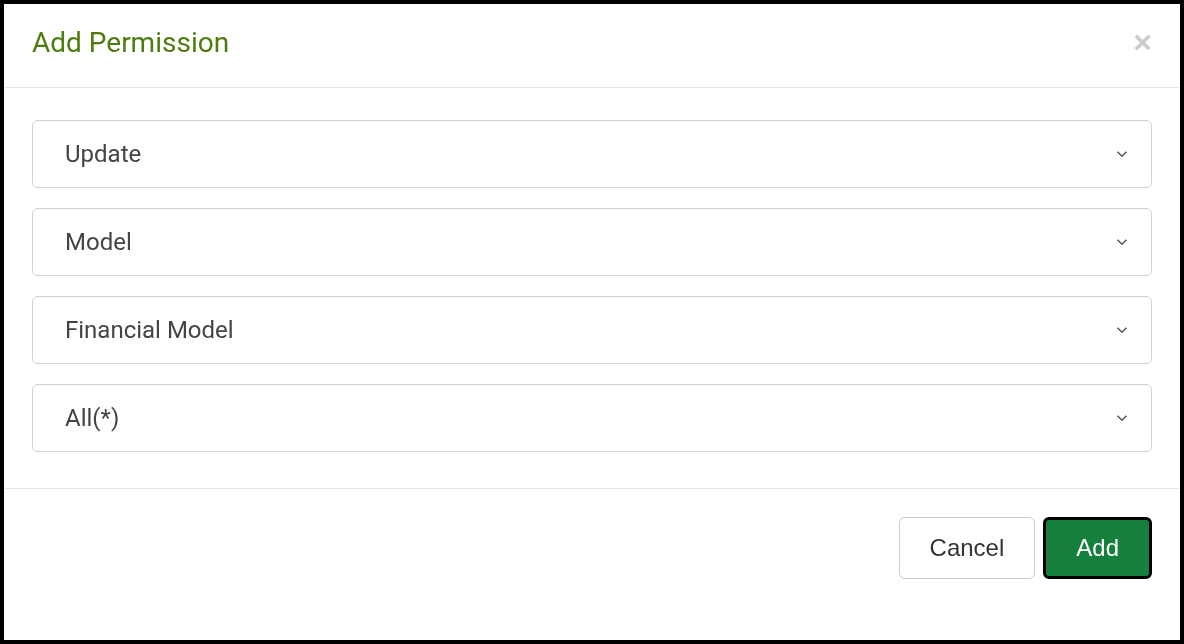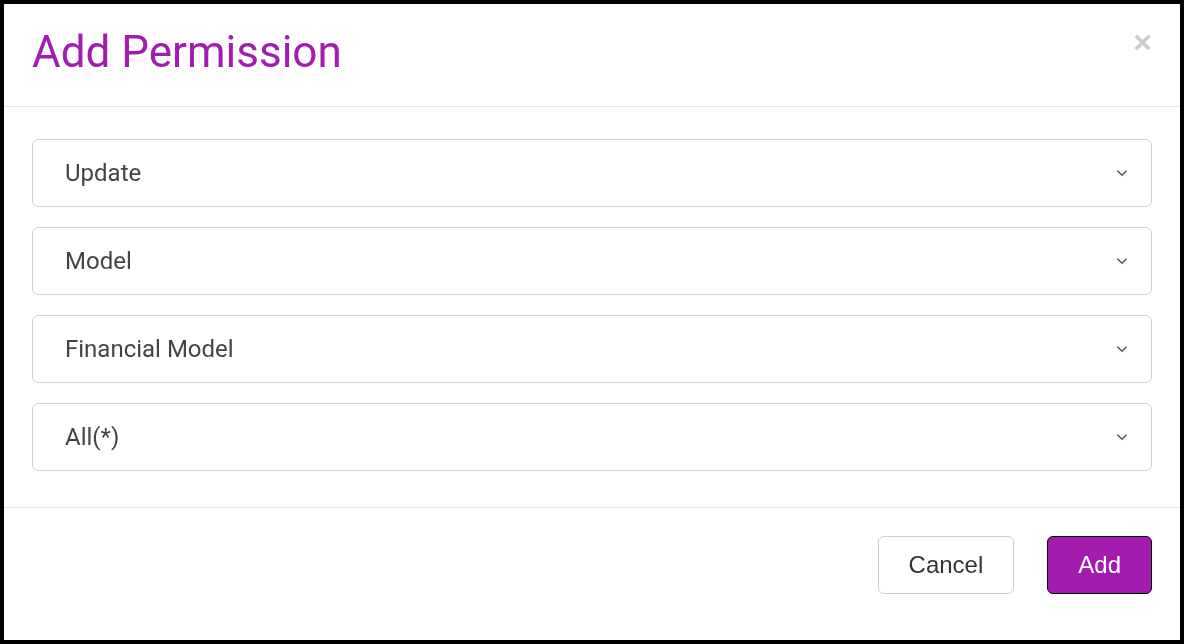--- a/index.html
+++ b/index.html
@@ -15,23 +15,23 @@
       border: 4px solid #000;
     }
     .modal-header {
       padding: 22px 28px 28px 28px;
       border-bottom: 1px solid #e5e5e5;
       display: flex;
       justify-content: space-between;
       align-items: flex-start;
     }
     .modal-title {
-      font-size: 44px;
+      font-size: 28px;
       font-weight: 400;
-      color: #a21caf;
+      color: #4d7c0f;
     }
     .close-btn {
       background: none;
       border: none;
       font-size: 32px;
       color: #ccc;
       cursor: pointer;
       line-height: 1;
       padding: 0;
       font-weight: 700;
@@ -68,38 +68,38 @@
     .chevron svg {
       width: 100%;
       height: 100%;
       display: block;
     }
     .modal-footer {
       border-top: 1px solid #e5e5e5;
       padding: 28px 28px 0 28px;
       display: flex;
       justify-content: flex-end;
-      gap: 33px;
+      gap: 8px;
     }
     .btn {
       font-size: 24px;
       padding: 14px 30px;
       border-radius: 6px;
       cursor: pointer;
       border: 1px solid transparent;
     }
     .btn-cancel {
       background: #fff;
       color: #333;
       border: 1px solid #ccc;
     }
     .btn-add {
-      background: #a21caf;
+      background: #15803d;
       color: #fff;
-      border: 1px solid #000000;
+      border: 3px solid #000000;
     }
   </style>
 </head>
 <body>
 
 <div class="modal-header">
   <h2 class="modal-title">Add Permission</h2>
   <button class="close-btn">
     <span>×</span>
   </button>

